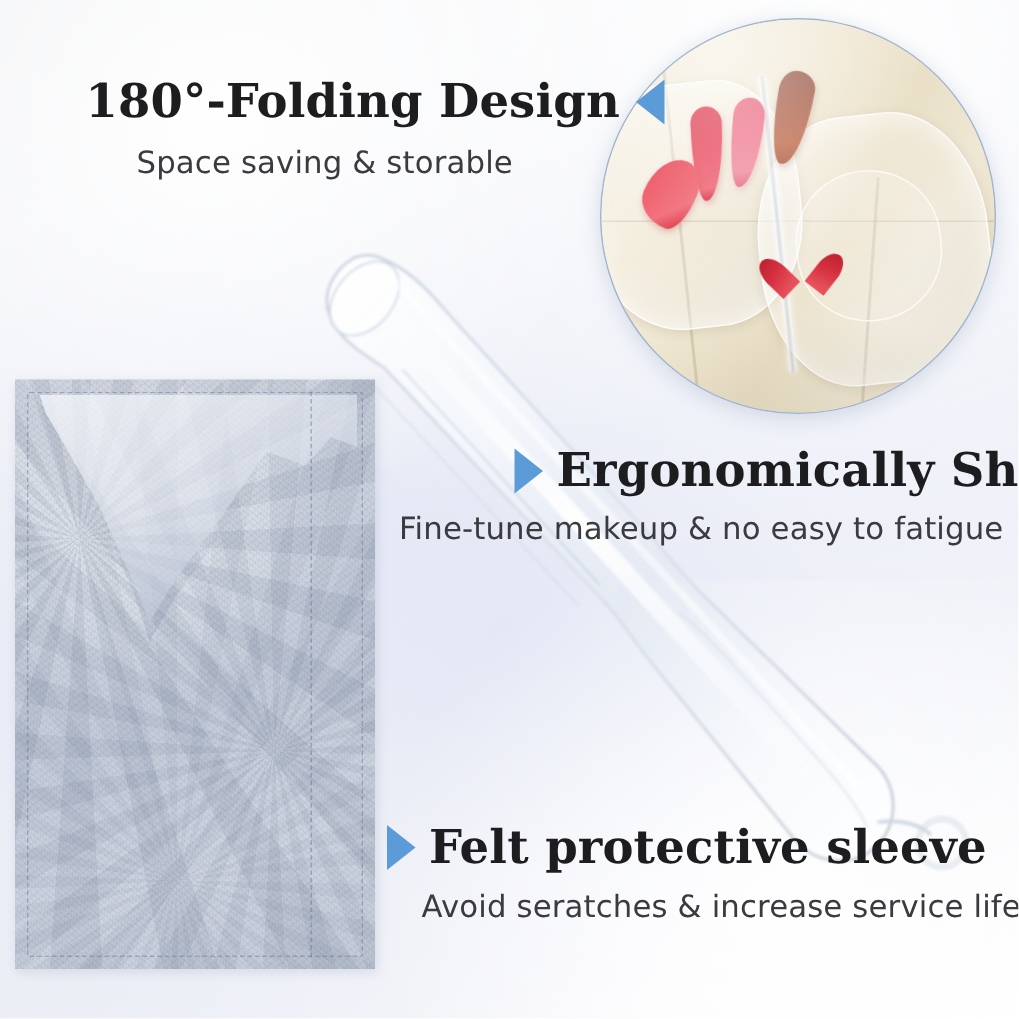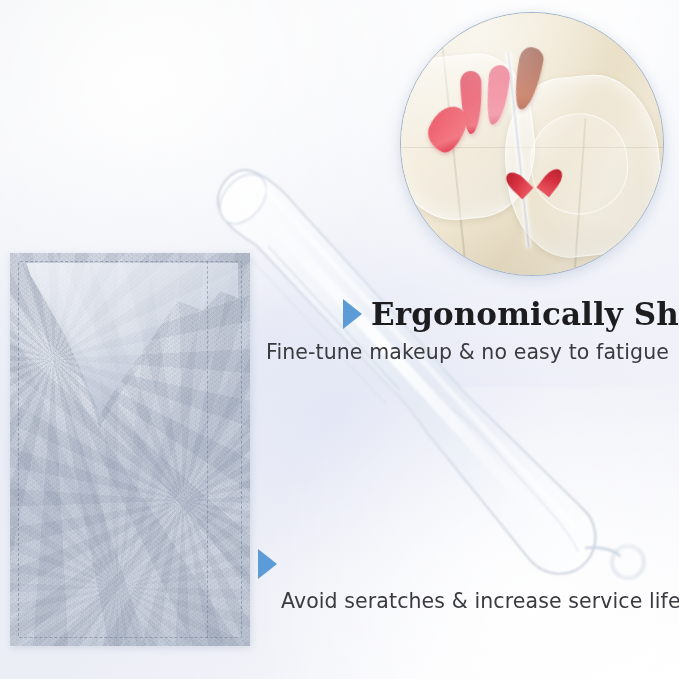--- a/index.html
+++ b/index.html
@@ -343,29 +343,37 @@
 
     <div class="swatch sw-brown"></div>
     <div class="swatch sw-pink"></div>
     <div class="swatch sw-red1"></div>
     <div class="swatch sw-red2"></div>
     <div class="swatch sw-heart"></div>
 
     <div class="circ-shade"></div>
   </div>
 
+  <div class="callout" id="block-folding">
+    <div class="callout-row">
+      <div class="headline">180°-Folding Design</div>
+      <div class="tri tri-left"></div>
+    </div>
+    <div class="subline">Space saving &amp; storable</div>
+  </div>
 
   <div class="callout" id="block-ergonomic">
     <div class="callout-row">
       <div class="tri tri-right"></div>
       <div class="headline">Ergonomically Shaped</div>
     </div>
     <div class="subline">Fine-tune makeup &amp; no easy to fatigue</div>
   </div>
 
   <div class="callout" id="block-felt">
     <div class="callout-row">
       <div class="tri tri-right"></div>
+      <div class="headline">Felt protective sleeve</div>
     </div>
     <div class="subline">Avoid seratches &amp; increase service life</div>
   </div>
 
 </div>
 
 </body></html>

